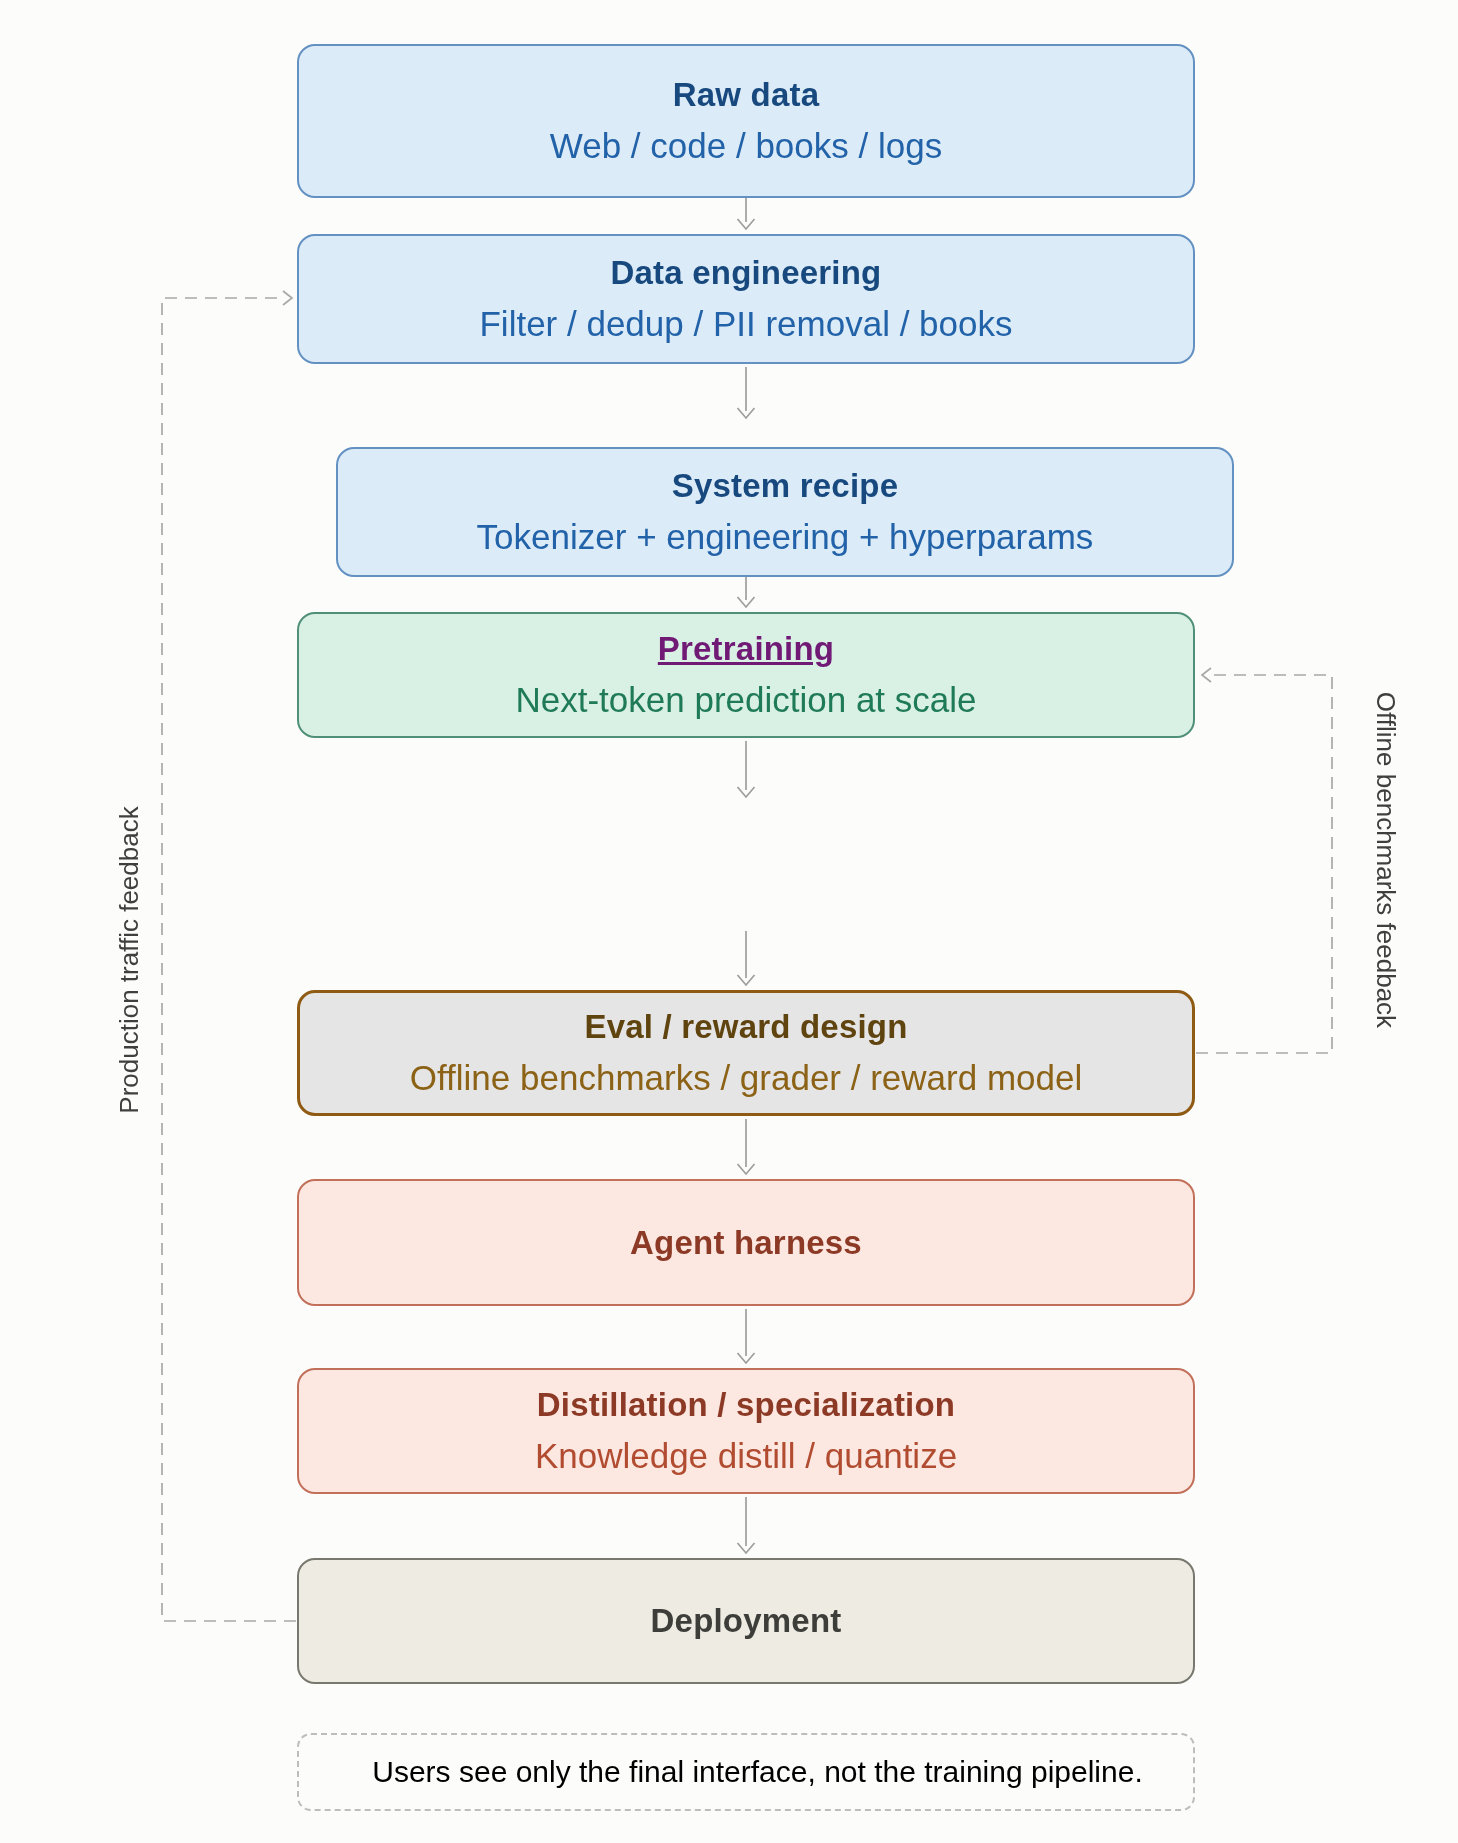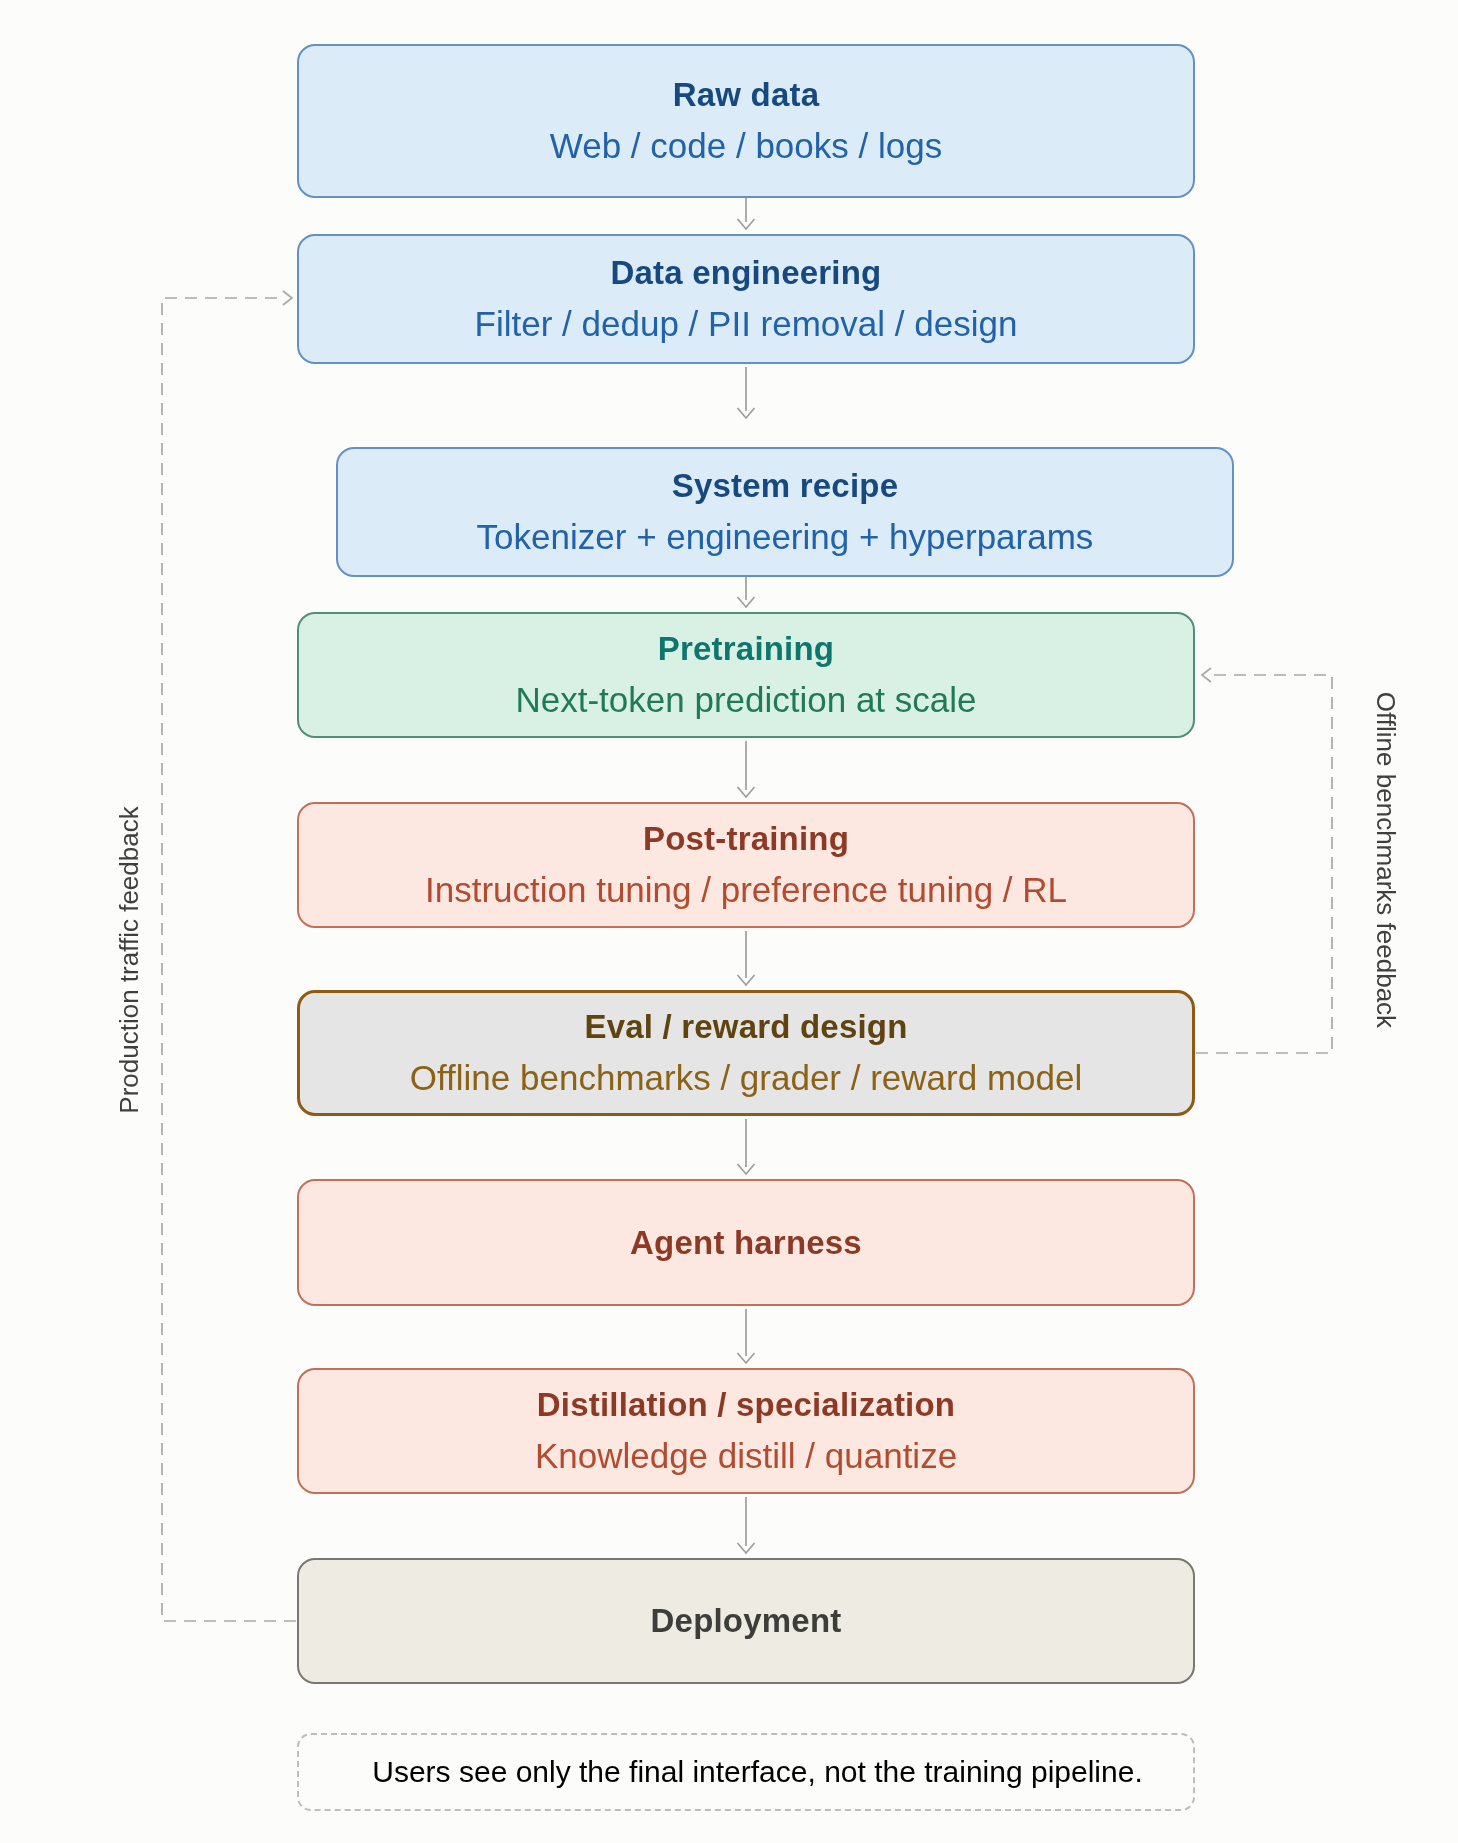--- a/index.html
+++ b/index.html
@@ -17,21 +17,21 @@
     box-sizing:border-box;border-radius:18px;
     display:flex;flex-direction:column;align-items:center;justify-content:center;
     gap:12px;text-align:center;
   }
   .node .title{font-size:33px;font-weight:700;letter-spacing:.2px;}
   .node .subtitle{font-size:35px;font-weight:400;}
   .node.blue {background:#dcebf8;border:2px solid #6391c2;}
   .node.blue .title{color:#17497f;}
   .node.blue .subtitle{color:#2262a8;}
   .node.green{background:#d9f0e4;border:2px solid #519078;}
-  .node.green .title{color:#0f766e;}
+  .node.green .title{color:#701a75;text-decoration:underline;}
   .node.green .subtitle{color:#1f7a58;}
   .node.pink {background:#fce8e1;border:2px solid #c2705a;}
   .node.pink .title{color:#8c3a26;}
   .node.pink .subtitle{color:#b14c31;}
   .node.amber{background:#e5e5e5;border:3px solid #8f5a13;}
   .node.amber .title{color:#604410;}
   .node.amber .subtitle{color:#8b6216;}
   .node.gray {background:#edebe2;border:2px solid #78786f;}
   .node.gray .title{color:#3d3d39;}
   .n1{top:44px;height:154px;}
@@ -110,37 +110,33 @@
     <text class="fb-label" x="1384" y="860" text-anchor="middle" dominant-baseline="middle" transform="rotate(90 1384 860)">Offline benchmarks feedback</text>
   </svg>
 
   <div class="node blue n1">
     <div class="title">Raw data</div>
     <div class="subtitle">Web / code / books / logs</div>
   </div>
 
   <div class="node blue n2">
     <div class="title">Data engineering</div>
-    <div class="subtitle">Filter / dedup / PII removal / design</div>
+    <div class="subtitle">Filter / dedup / PII removal / books</div>
   </div>
 
   <div class="node blue n3">
     <div class="title">System recipe</div>
     <div class="subtitle">Tokenizer + engineering + hyperparams</div>
   </div>
 
   <div class="node green n4">
     <div class="title">Pretraining</div>
     <div class="subtitle">Next-token prediction at scale</div>
   </div>
 
-  <div class="node pink n5">
-    <div class="title">Post-training</div>
-    <div class="subtitle">Instruction tuning / preference tuning / RL</div>
-  </div>
 
   <div class="node amber n6">
     <div class="title">Eval / reward design</div>
     <div class="subtitle">Offline benchmarks / grader / reward model</div>
   </div>
 
   <div class="node pink n7">
     <div class="title">Agent harness</div>
   </div>
 

